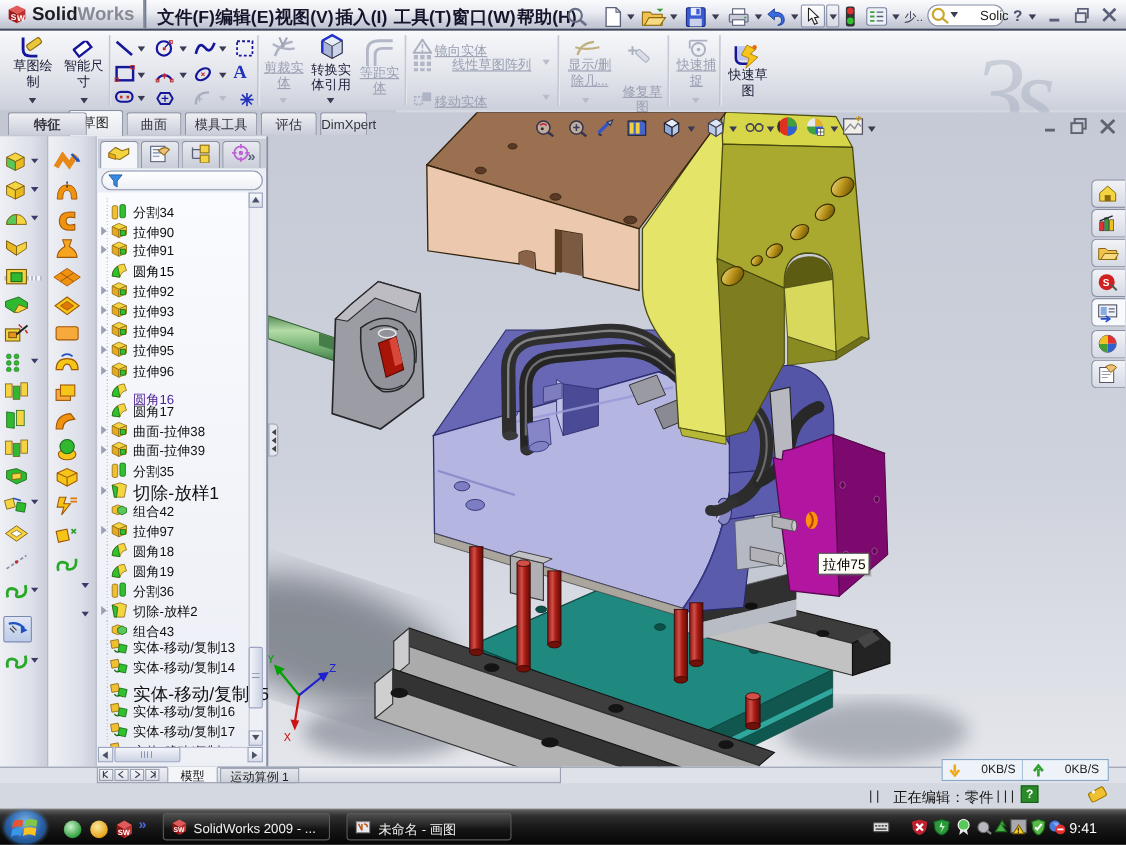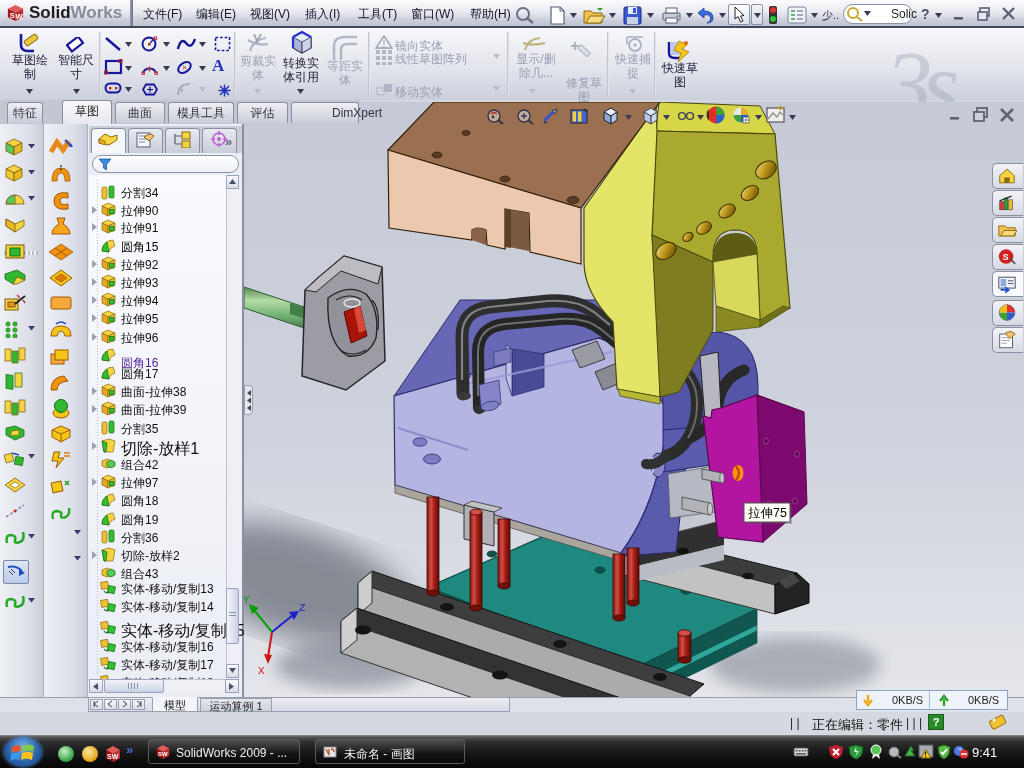--- a/index.html
+++ b/index.html
@@ -8,27 +8,27 @@
 .abs { position:absolute; }
 
 #titlebar { left:0; top:0; width:1024px; height:28px;
   background:linear-gradient(180deg,#fbfbfd 0%,#e9ebf1 45%,#c9cdd9 80%,#bfc4d2 100%);
   border-bottom:2px solid #41465c; }
 #logoarea { left:0; top:0; width:130px; height:26px; }
 #logoarea .swcube { left:6px; top:4px; width:19px; height:19px; }
 #swtext { left:29px; top:3px; font-size:17px; font-weight:bold; color:#1c1c22; letter-spacing:0px; }
 #swtext .w { color:#888b96; }
 #logosep { left:130px; top:0; width:3px; height:26px; background:linear-gradient(90deg,#9aa0b4,#6a7088); }
-.menuitem { top:6px; font-size:12px; color:#14142a; }
+.menuitem { top:6px; font-size:16px; color:#14142a;font-weight:bold; }
 
 #toolbar { left:0; top:28px; width:1024px; height:72px;
   background:linear-gradient(180deg,#f7f8fa 0%,#e3e5ec 55%,#ccd0db 100%); }
 .tsep { top:4px; width:2px; height:64px; background:linear-gradient(90deg,#aeb2c2,#f5f6f9); }
 .tbtxt { font-size:12px; line-height:14px; text-align:center; color:#20203a; white-space:pre; }
-.gray { color:#9aa0b2; }
+.gray { color:#9aa0b2;text-decoration:underline; }
 .dd { width:7px; height:5px; }
 
 #tabrow { left:0; top:100px; width:360px; height:24px; background:#c3c7d2; }
 .ctab { z-index:6; top:102px; height:21px; border:1px solid #8a8fa2; border-bottom:none; border-radius:3px 3px 0 0;
   background:linear-gradient(180deg,#eff0f4,#c9cdd8); font-size:12px; color:#34343e; text-align:center; line-height:20px; }
 .ctab.active { top:100px; height:24px; background:linear-gradient(180deg,#f8f9fb,#e6e8ef); color:#222; z-index:3; }
 
 #lefttb1 { left:0; top:124px; width:44px; height:573px; background:linear-gradient(90deg,#eef0f5 0%,#dcdfe8 70%,#c9cdd8 100%); border-right:1px solid #aab0c0;}
 #lefttb2 { left:44px; top:124px; width:44px; height:573px; background:linear-gradient(90deg,#eef0f5 0%,#dcdfe8 70%,#c9cdd8 100%); border-right:1px solid #aab0c0;}
 
@@ -302,21 +302,21 @@
           <rect x="6" y="0" width="4" height="4"></rect>
           <rect x="12" y="0" width="4" height="4"></rect>
           <rect x="0" y="6" width="4" height="4"></rect>
           <rect x="6" y="6" width="4" height="4"></rect>
           <rect x="12" y="6" width="4" height="4"></rect>
           <rect x="0" y="12" width="4" height="3"></rect>
           <rect x="6" y="12" width="4" height="3"></rect>
           <rect x="12" y="12" width="4" height="3"></rect>
         </g>
     </svg>
-    <div class="abs tbtxt gray" style="left:395px;top:24px;text-align:right">线性草图阵列</div>
+    <div class="abs tbtxt gray" style="left:411px;top:24px;text-align:right">线性草图阵列</div>
     <svg class="abs dd" style="left:493px;top:26px">
         <polygon points="0,0 7,0 3.5,5" fill="#b8bcca"></polygon>
       </svg>
     <svg class="abs" style="left:376px;top:55px" width="17" height="14" viewBox="0 0 17 14" opacity="0.85">
       <rect x="1" y="5" width="7" height="7" fill="none" stroke="#a8aec0" stroke-width="1.6" stroke-dasharray="1.8,1.2"></rect>
       <rect x="8" y="1" width="8" height="8" fill="#a8aec0"></rect>
     </svg>
     <div class="abs tbtxt gray" style="left:395px;top:57px;text-align:left">移动实体</div>
     <svg class="abs dd" style="left:493px;top:58px">
         <polygon points="0,0 7,0 3.5,5" fill="#b8bcca"></polygon>
@@ -354,26 +354,26 @@
       <rect x="5" y="2" width="13" height="13" fill="#3355dd" opacity="0.25"></rect>
       <polygon points="13,1 21,5 16,9 23,12 12,22 15,13 8,10" fill="#f5c518" stroke="#b07808" stroke-width="0.8"></polygon>
       <circle cx="20" cy="3" r="2" fill="#e86a10"></circle>
     </svg>
     <div class="abs tbtxt" style="left:652px;top:33px;width:56px">快速草<br>图</div>
 
     <div class="abs" style="left:885px;top:2px;font-size:95px;font-style:italic;font-family:'Liberation Serif',serif;color:rgba(158,166,184,0.42);letter-spacing:-10px;">3s</div>
   </div>
 
   <div id="tabrow" class="abs"></div>
-  <div class="abs ctab" style="left:7px; width:36px;">特征</div>
+  <div class="abs ctab" style="left:7px; width:72px;font-weight:bold;">特征</div>
   <div class="abs ctab active" style="left:62px; width:50px;">草图</div>
   <div class="abs ctab" style="left:115px; width:50px;">曲面</div>
   <div class="abs ctab" style="left:168px; width:66px;">模具工具</div>
   <div class="abs ctab" style="left:237px; width:51px;">评估</div>
-  <div class="abs ctab" style="left:291px; width:68px;padding-left:40px;">DimXpert</div>
+  <div class="abs ctab" style="left:291px; width:43px;">DimXpert</div>
 
   <div id="lefttb1" class="abs">
       <div class="abs" style="left:4px;top:127px;width:34px;height:4px;background:repeating-linear-gradient(90deg,#b8bcca 0 2px,#f4f5f8 2px 4px)"></div>
     </div>
   <svg class="abs" style="left:3px;top:138px" width="24" height="18" viewBox="0 0 24 18">
 <polygon points="3,5 11,1 19,5 11,9" fill="#f5d442" stroke="#7a5a10" stroke-width="0.8"></polygon>
 <polygon points="3,5 11,9 11,17 3,13" fill="#58c858" stroke="#7a5a10" stroke-width="0.8"></polygon>
 <polygon points="19,5 11,9 11,17 19,13" fill="#e8b820" stroke="#7a5a10" stroke-width="0.8"></polygon>
     </svg>
   <svg class="abs" style="left:28px;top:144px" width="8" height="6">

